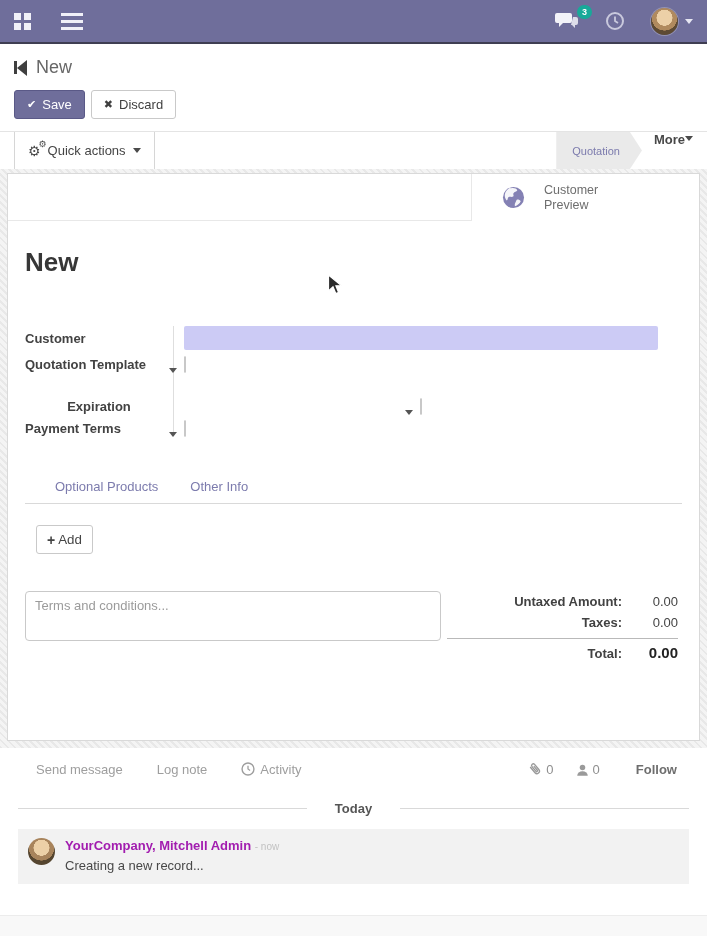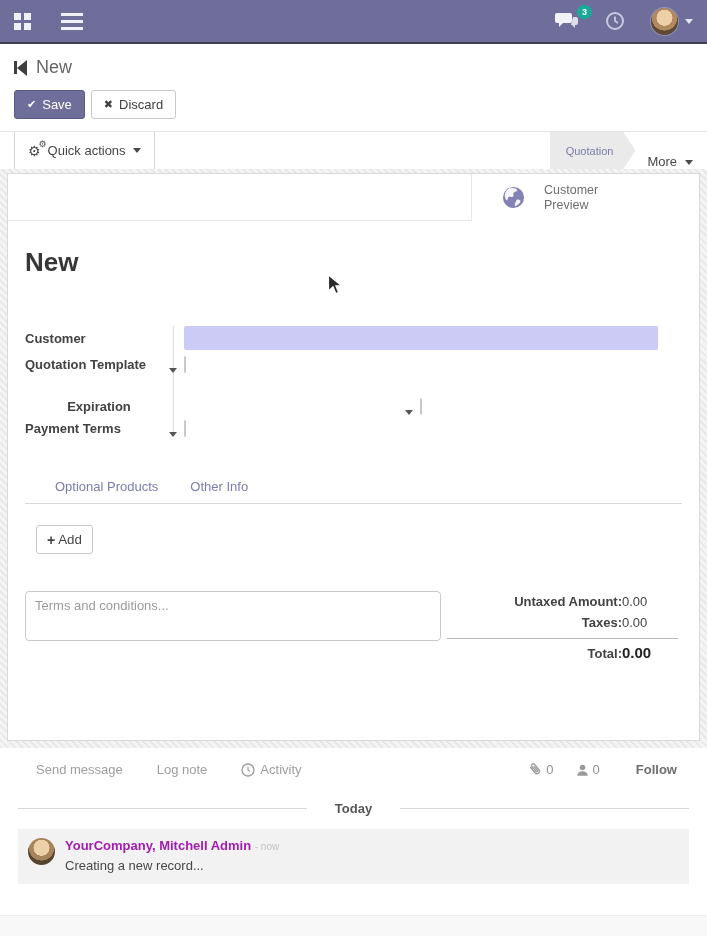--- a/index.html
+++ b/index.html
@@ -57,21 +57,21 @@
   }
   .cogs { position:relative; font-size:14px; color:#4a4a4a; line-height:1; }
   .cogs .cog-sm { position:absolute; font-size:9px; top:-4px; right:-6px; }
   .caret-down-d { width:0; height:0; border:4px solid transparent; border-top:5px solid #4a4a4a; margin-top:4px; }
   .sb-right { margin-left:auto; display:flex; align-items:stretch; }
   .stage {
     background:#eaeaea; color:#7c7bad; font-size:11px;
     display:flex; align-items:center; padding:0 22px 0 16px; cursor:pointer;
     clip-path:polygon(0 0, calc(100% - 12px) 0, 100% 50%, calc(100% - 12px) 100%, 0 100%);
   }
-  .more-btn { display:flex; align-items:flex-end; gap:8px; padding:0 14px 0 12px; font-weight:normal; color:#484848; cursor:pointer; }
+  .more-btn { display:flex; align-items:flex-start; gap:0; padding:0 14px 0 12px; font-weight:bold; color:#484848; cursor:pointer; }
   
   .hatched {
     background:repeating-linear-gradient(45deg,#e8e8e8 0 2px,#f4f4f4 2px 5px);
     padding:4px 7px 7px;
   }
   .sheet { background:#fff; border:1px solid #d9d9d9; min-height:568px; position:relative; }
   .stat-row { height:47px; border-bottom:1px solid #e8e8e8; position:relative; }
   .stat-btn {
     position:absolute; right:0; top:0; width:228px; height:47px;
     border-left:1px solid #e8e8e8; display:flex; align-items:center; cursor:pointer; background:#fff;
@@ -107,28 +107,28 @@
   
   .sheet-bottom { display:flex; margin-top:37px; padding-bottom:24px; }
   .terms {
     width:416px; height:50px; border:1px solid #c9c9c9; border-radius:4px;
     font-family:"Liberation Sans",sans-serif; font-size:13px; padding:6px 9px; color:#4c4c4c; resize:none;
   }
   .terms::placeholder { color:#9b9b9b; }
   .totals { margin-left:auto; width:210px; padding-right:4px; }
   .t-row { display:flex; justify-content:flex-end; align-items:baseline; padding:3px 0; }
   .t-label { font-weight:bold; color:#424242; }
-  .t-val { width:56px; text-align:left; color:#444; }
+  .t-val { width:56px; text-align:right; color:#444; }
   .totals-sep { border-top:1px solid #b9b9b9; margin:5px 0 2px -25px; }
   .t-total .t-label { font-size:13px; }
   .t-total .t-val { font-weight:bold; font-size:15px; color:#222; }
   
   .chatter { background:#fff; padding:14px 0 0; }
   .chat-tools { display:flex; align-items:center; padding:0 30px 0 36px; color:#9e9e9e; }
-  .chat-link { cursor:pointer; margin-right:34px; display:flex; align-items:center; gap:5px; }
+  .chat-link { cursor:pointer; margin-right:34px; display:flex; align-items:flex-start; gap:5px; }
   .chat-counts { margin-left:auto; display:flex; align-items:center; gap:22px; }
   .count-item { display:flex; align-items:center; gap:4px; color:#8f8f8f; cursor:pointer; }
   .follow { font-weight:bold; color:#6e6e6e; cursor:pointer; margin-left:14px; }
   .day-sep { display:flex; align-items:center; margin:24px 18px 0; }
   .day-sep .line { flex:1; border-top:1px solid #d9d9d9; }
   .day-sep .day { margin:0 28px; font-weight:bold; color:#565656; }
   .message { margin:13px 18px 0; background:#f2f2f2; padding:9px 10px 11px; display:flex; }
   .msg-avatar {
     width:27px; height:27px; border-radius:50%; flex:none;
     background:radial-gradient(circle at 50% 36%, #ecd0a7 0 36%, #a8845c 37% 58%, #55452f 59% 100%);

